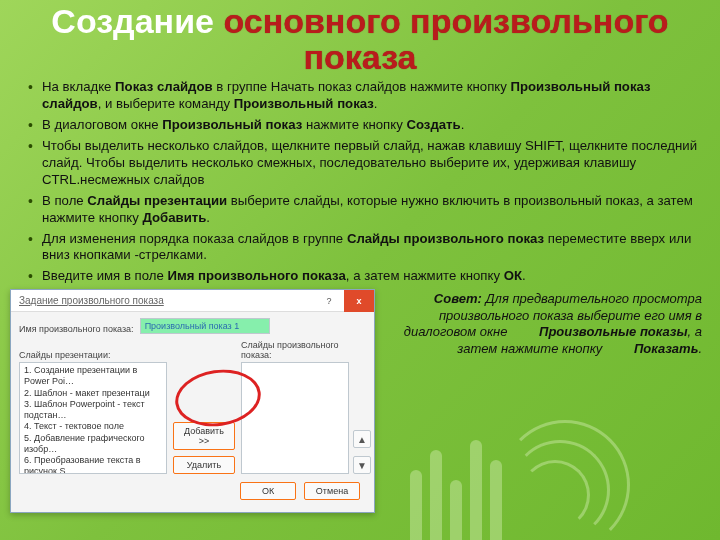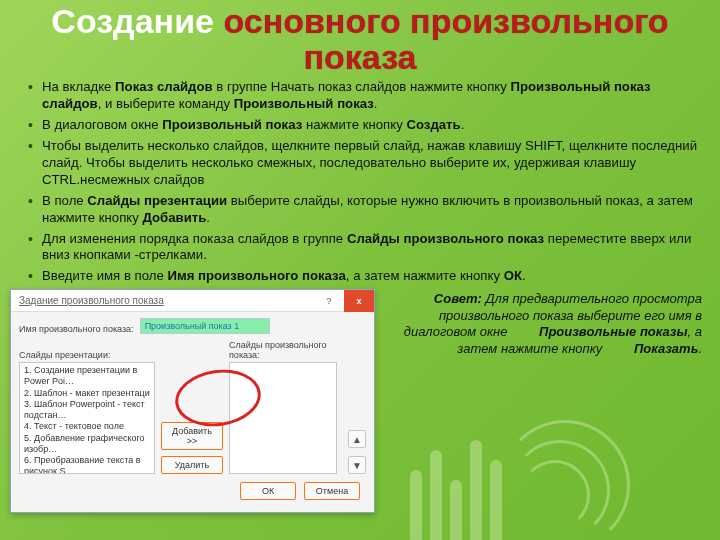--- a/index.html
+++ b/index.html
@@ -28,21 +28,21 @@
   .titlebar { display:flex; align-items:center; height:22px; background:#fff; border-bottom:1px solid #ddd; }
   .titlebar .tt { flex:1; padding-left:8px; color:#666; font-size:10px;text-decoration:underline; }
   .tbtn { width:30px; height:22px; display:flex; align-items:center; justify-content:center; color:#555; }
   .tbtn.close { background:#e04a2a; color:#fff; font-weight:bold; }
   .dlg-body { padding:6px 8px 8px; position:relative; }
   .row { display:flex; align-items:flex-end; gap:6px; margin-bottom:6px; }
   .lab { color:#444; }
   .name-input { flex:0 0 130px; height:16px; border:1px solid #bfc8cf; background:#86efac; padding:0 4px; color:#2b6cb0; font-size:9px; }
   .cols { display:flex; gap:4px; align-items:flex-end; }
   .col-label { font-size:9px; color:#444; margin-bottom:2px; }
-  .listbox { width:136px; height:112px; border:1px solid #bfc8cf; background:#fff; overflow:hidden; padding:2px 4px; color:#333; line-height:1.25; }
+  .listbox { width:148px; height:112px; border:1px solid #bfc8cf; background:#fff; overflow:hidden; padding:2px 4px; color:#333; line-height:1.25; }
   .listbox.right { width:108px; }
   .midbtns { display:flex; flex-direction:column; gap:6px; justify-content:center; padding:26px 2px 0; position:relative; }
   .btn { border:1px solid #f97316; background:#fafafa; padding:3px 6px; font-size:9px; color:#333; border-radius:2px; min-width:62px; text-align:center; }
   .arrows { display:flex; flex-direction:column; gap:8px; padding-top:36px; }
   .arrows .ab { width:18px; height:18px; border:1px solid #bfc8cf; background:#fafafa; display:flex; align-items:center; justify-content:center; font-size:10px; color:#555; border-radius:2px; }
   .foot { display:flex; justify-content:flex-end; gap:8px; padding:8px 6px 4px; }
   .foot .btn { min-width:56px; }
   .ring { position:absolute; left:164px; top:58px; width:86px; height:56px; border:3px solid #d22; border-radius:50%; transform:rotate(-8deg); pointer-events:none; }
   .tip { flex:1; font-size:13px; font-style:italic; color:#111; text-align:right; line-height:1.28; padding-top:2px; }
   .tip .b { font-style:italic;margin-left:28px; }

